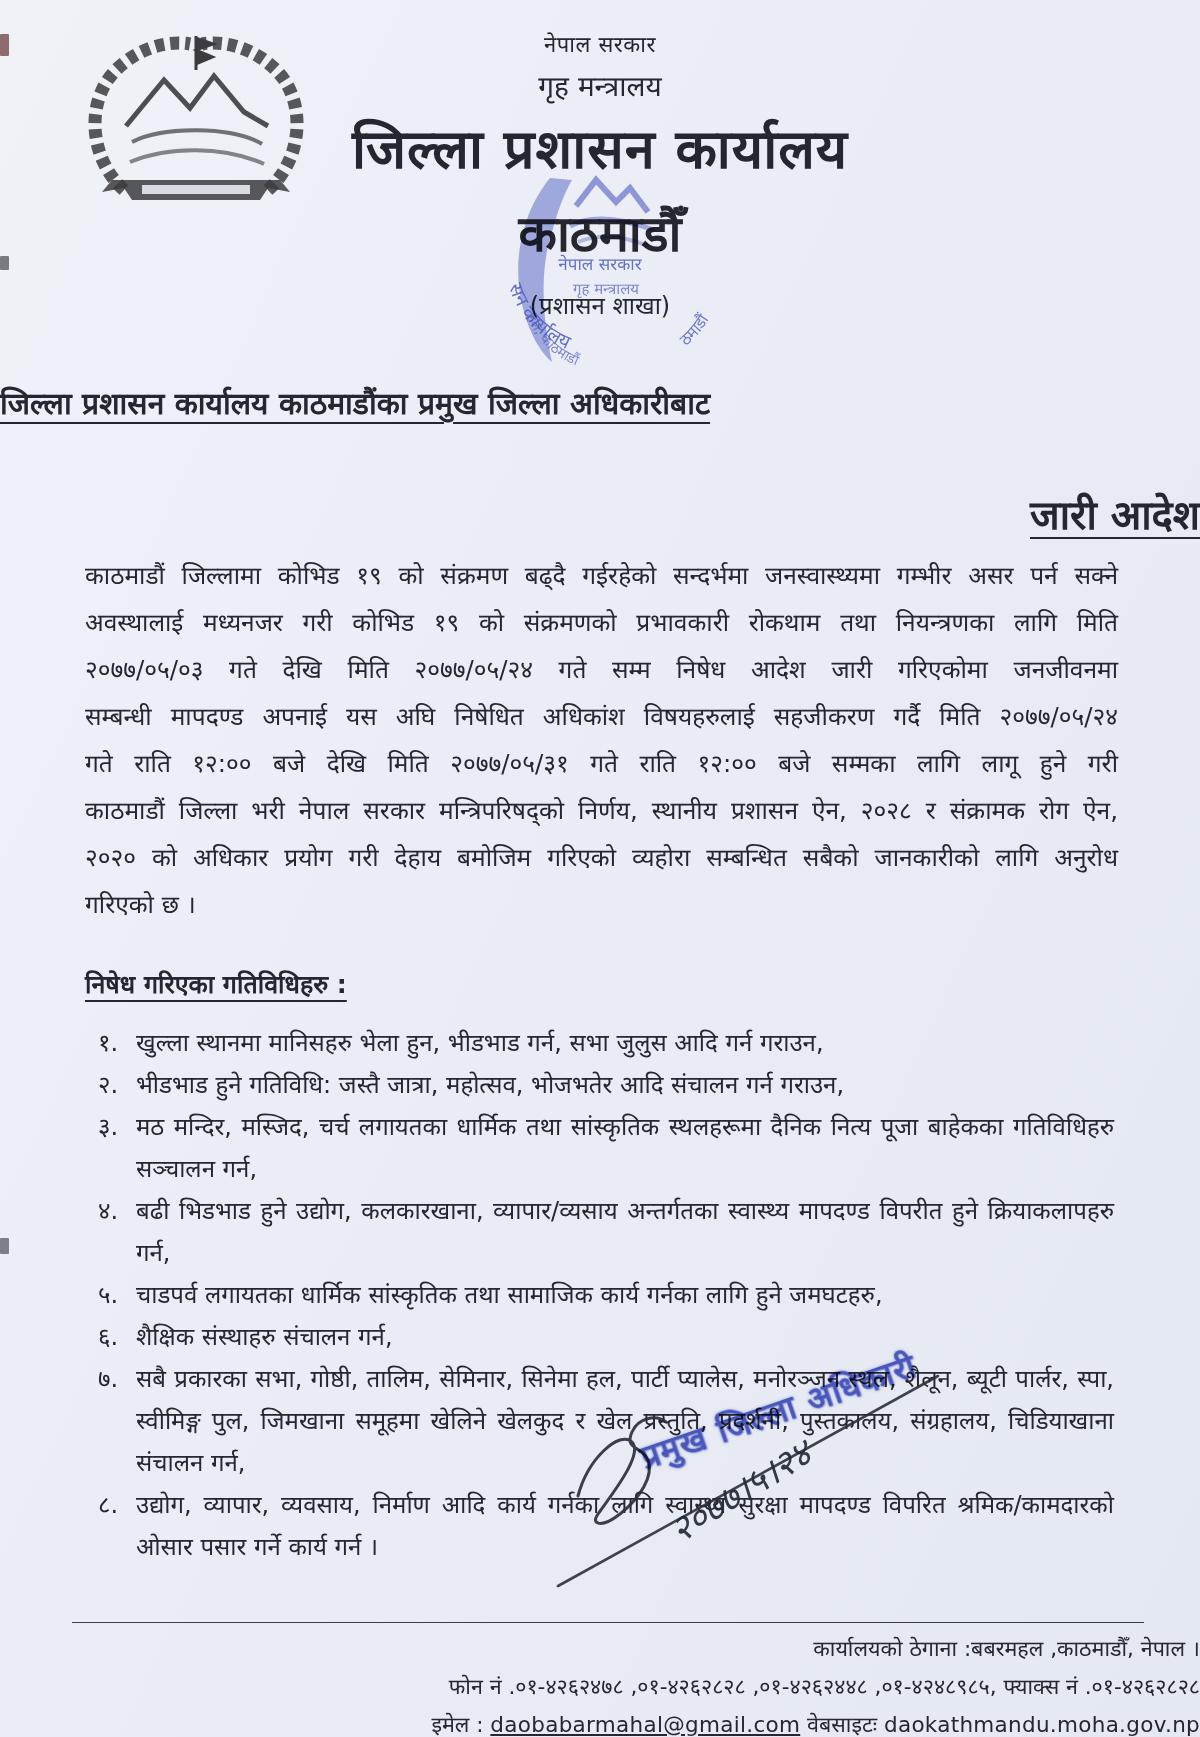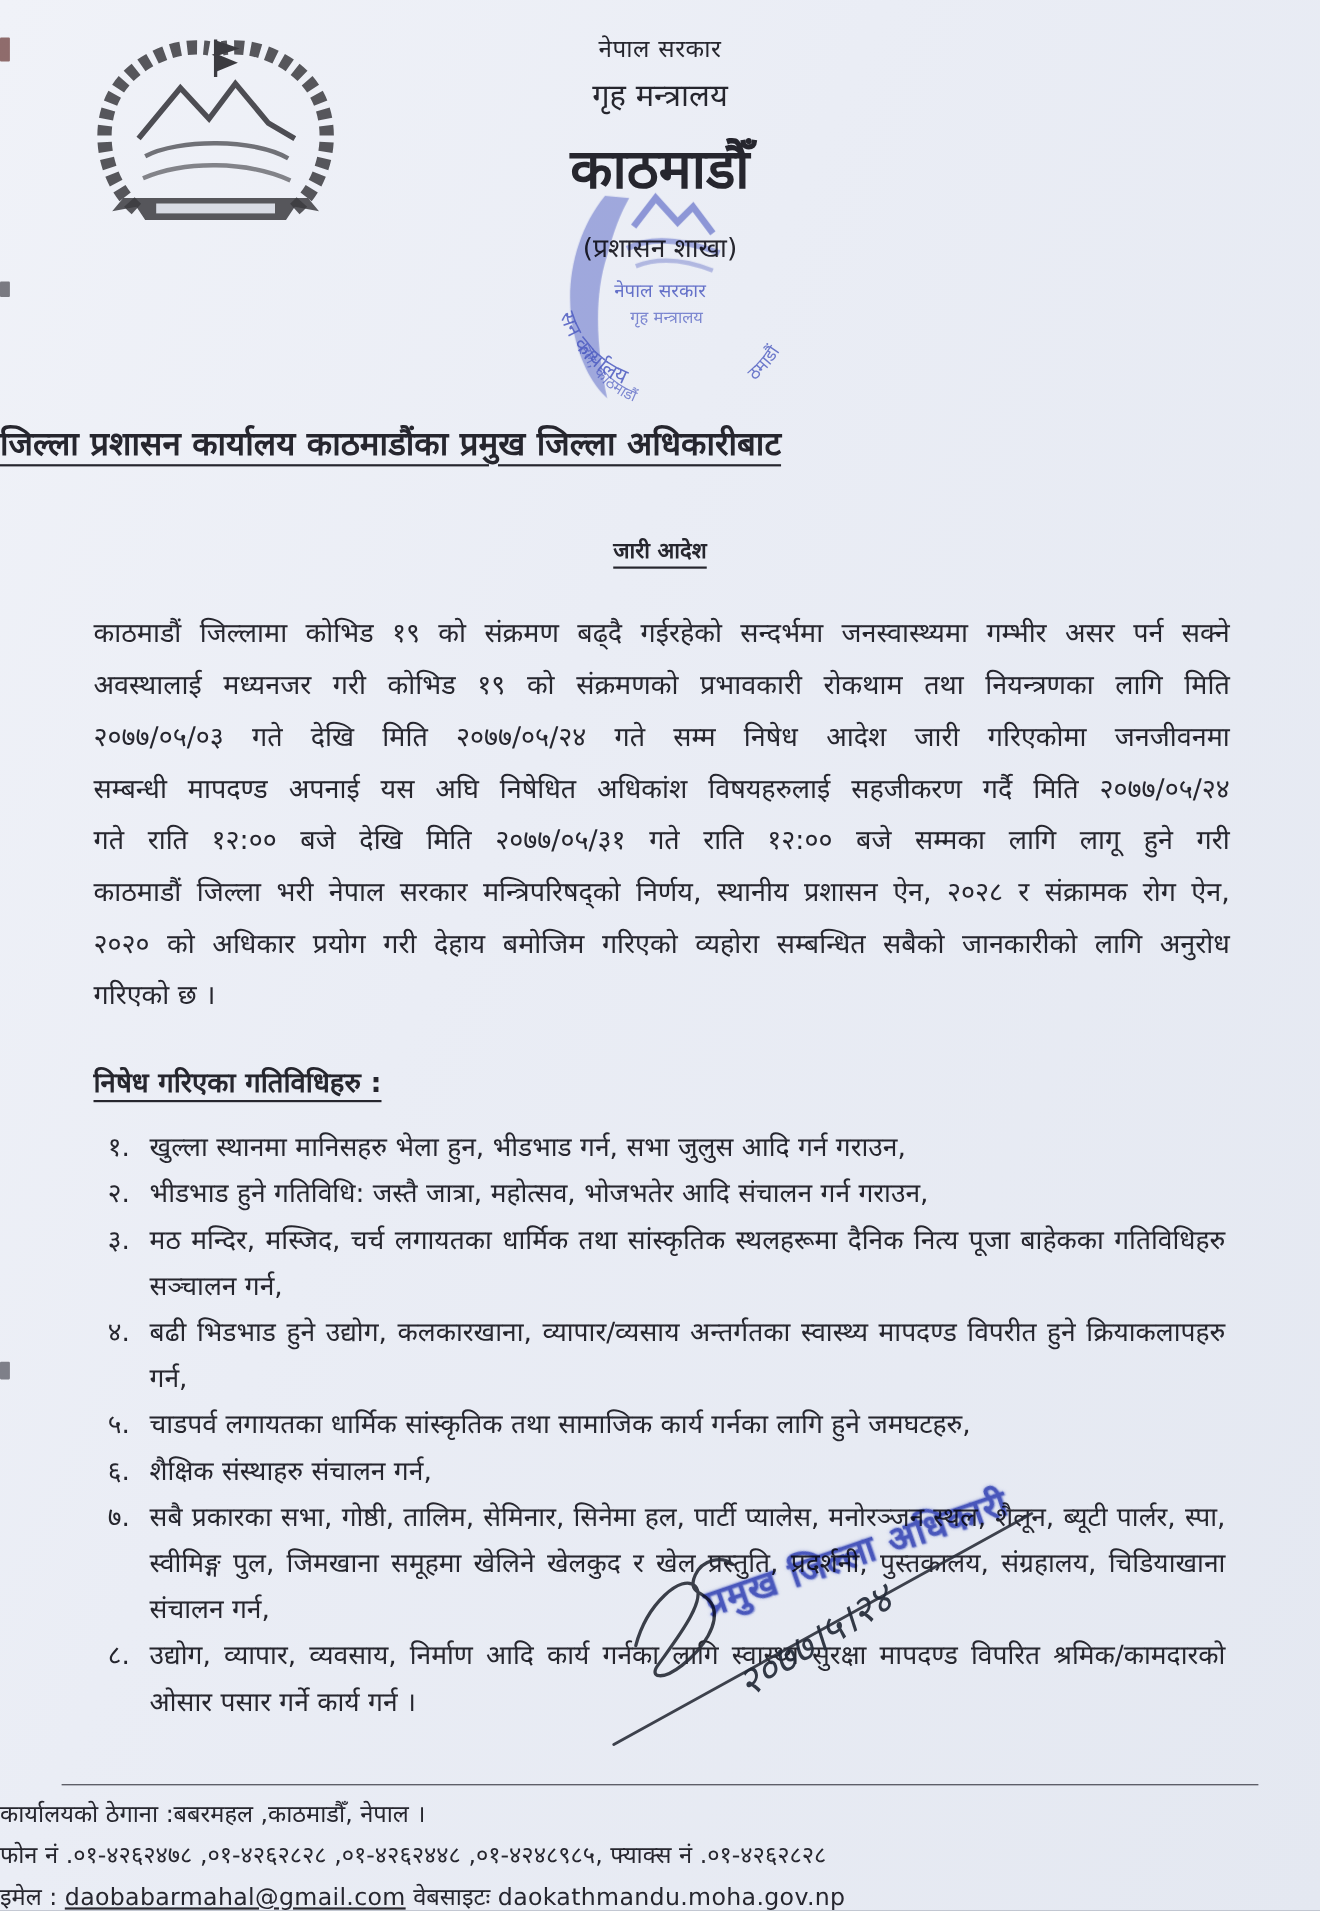--- a/index.html
+++ b/index.html
@@ -33,22 +33,22 @@
 
   
   .doc-title {
     position:absolute; top:382px; left:0; right:0; text-align:left;
     font-size:30px; font-weight:bold;
   }
   .doc-title span, .doc-subtitle span {
     text-decoration:underline; text-underline-offset:8px; text-decoration-thickness:2px;
   }
   .doc-subtitle {
-    position:absolute; top:486px; left:0; right:0; text-align:center;
-    font-size:20px; font-weight:bold;
+    position:absolute; top:486px; left:0; right:0; text-align:right;
+    font-size:40px; font-weight:bold;
   }
 
   
   .order-body { position:absolute; top:552px; left:85px; right:82px; font-size:24.5px; }
   .order-body .line { line-height:47px; text-align:justify; text-align-last:justify; }
   .order-body .line.last { text-align-last:left; }
 
   .section-heading {
     position:absolute; top:966px; left:85px;
     font-size:25px; font-weight:bold;
@@ -66,21 +66,21 @@
     position:absolute; left:608px; top:1388px; width:340px;
     transform:rotate(-19deg);
     font-size:33px; font-weight:bold; letter-spacing:1px;
     color:#3747bd; opacity:.88;
     text-shadow:0 0 3px rgba(70,90,200,.55), 1px 1px 0 rgba(70,90,200,.35);
     mix-blend-mode:multiply;
     text-align:center;
   }
 
   
-  .footer { position:absolute; left:0; right:0; top:1622px; text-align:left; font-size:21.5px; }
+  .footer { position:absolute; left:16px; right:0; top:1622px; text-align:right; font-size:21.5px; }
   .footer .rule { border-top:1.5px solid #3c3c46; margin:0 56px 10px 56px; }
   .footer .f-line { margin-top:9px; }
   .footer .email { text-decoration:underline; }
   .footer .latin { letter-spacing:.3px; }
 </style>
 </head>
 <body>
 
 <div class="page">
 
@@ -107,20 +107,21 @@
       <g fill="#3b3b40" opacity=".85">
         <path d="M40,150 L208,150 L218,162 L196,158 L188,170 L60,170 L52,158 L30,162 Z"></path>
       </g>
       <rect x="70" y="155" width="108" height="9" fill="#d8dbe4"></rect>
     </svg>
   </div>
 
   <div class="header-center">
     <div class="gov-line">नेपाल सरकार</div>
     <div class="ministry">गृह मन्त्रालय</div>
+    <div class="office">जिल्ला प्रशासन कार्यालय</div>
     <div class="district">काठमाडौँ</div>
     <div class="branch">(प्रशासन शाखा)</div>
   </div>
 
   <div class="round-stamp">
     <svg width="280" height="235" viewBox="0 0 280 235">
       <defs>
         <path id="arcBottom" d="M 50 132 A 95 95 0 0 0 232 142"></path>
         <path id="arcLower" d="M 70 168 A 80 80 0 0 0 218 172"></path>
         <path id="arcRight" d="M 228 196 A 105 105 0 0 0 262 88"></path>

